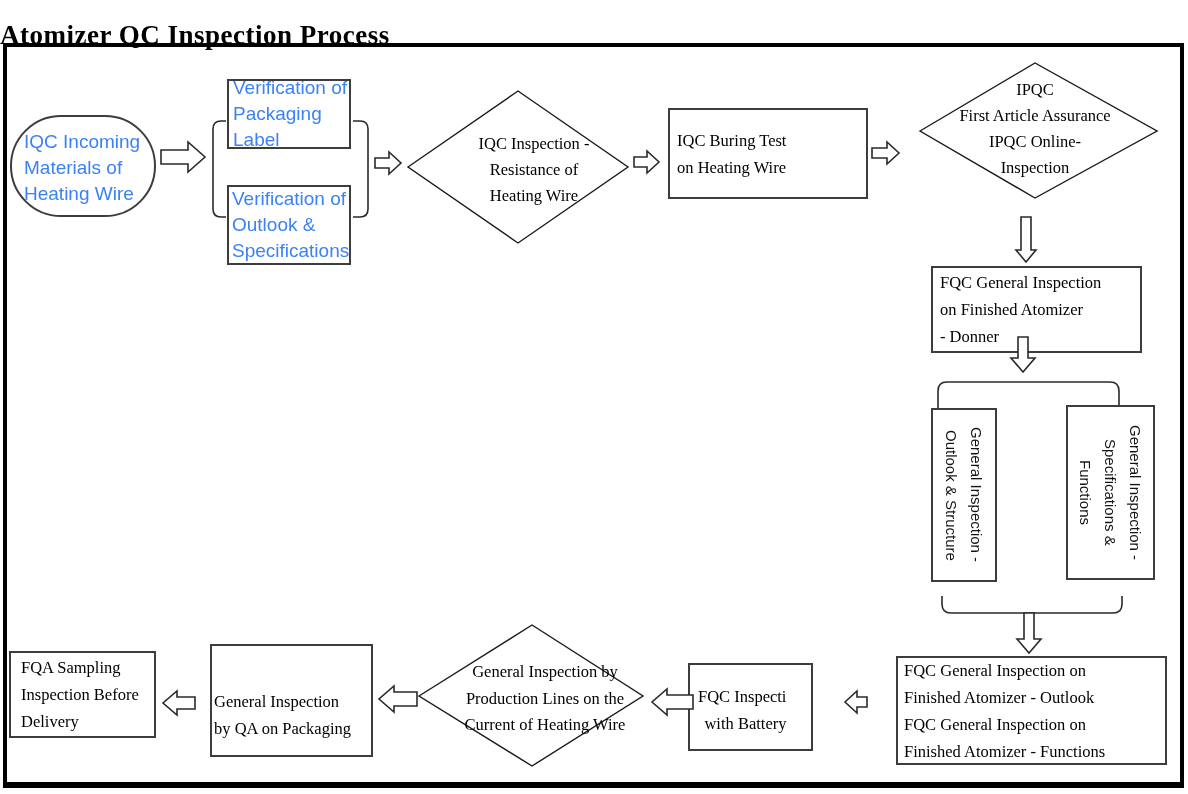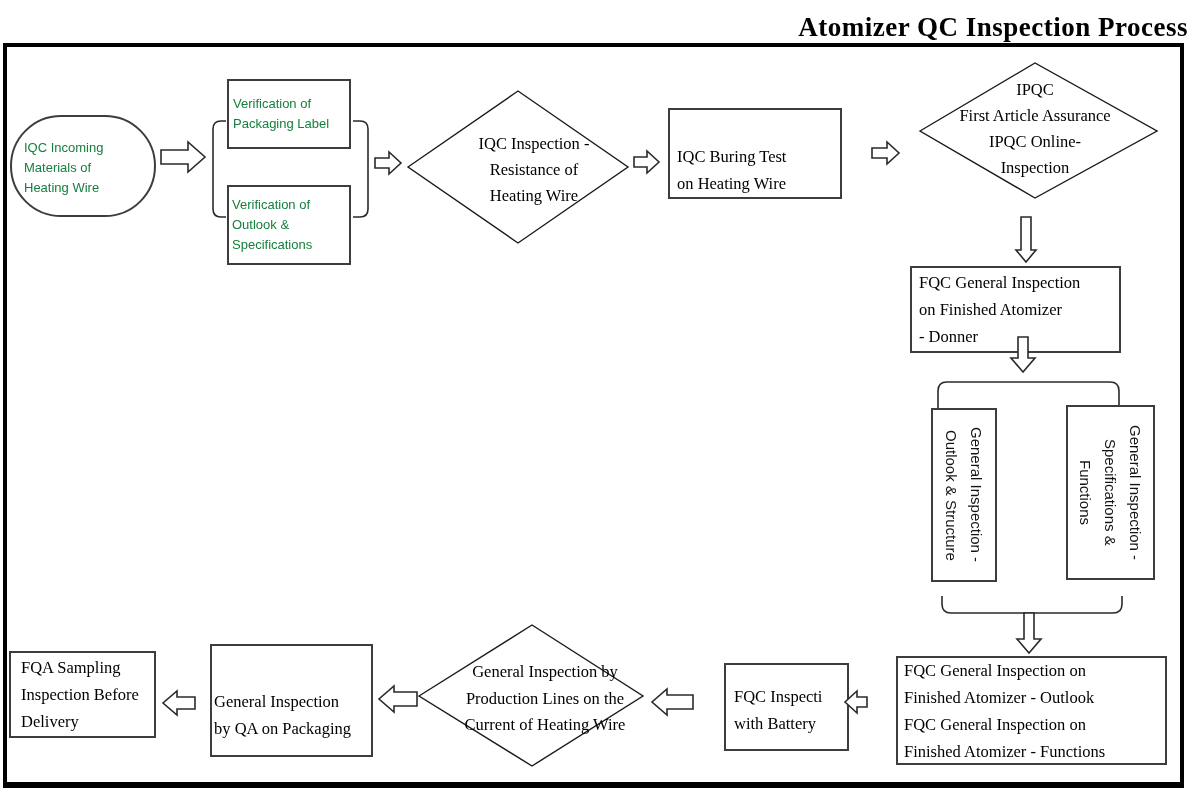--- a/index.html
+++ b/index.html
@@ -1,43 +1,43 @@
 <!DOCTYPE html>
 <html><head>
 <meta charset="utf-8">
 <style>
   html,body{margin:0;padding:0;background:#ffffff;}
   .page{position:relative;width:1188px;height:794px;background:#ffffff;overflow:hidden;}
-  .title{position:absolute;left:0;top:12px;width:100%;text-align:right;
+  .title{position:absolute;left:0;top:20px;width:100%;text-align:left;
          font-family:"Liberation Serif",serif;font-weight:bold;font-size:27px;
          letter-spacing:.5px;color:#000;}
   .frame{position:absolute;left:3px;top:43px;width:1181px;height:745px;
          border:4px solid #000;border-bottom-width:6px;box-sizing:border-box;}
   .layer{position:absolute;left:0;top:0;pointer-events:none;}
   .box{position:absolute;box-sizing:border-box;background:#fff;
        border:2px solid #3d3d3d;display:flex;align-items:center;}
   .txt{white-space:pre-line;}
   .serif{font-family:"Liberation Serif",serif;font-size:16.5px;line-height:27px;color:#000;}
-  .sans{font-family:"Liberation Sans",sans-serif;font-size:13px;line-height:20px;color:#15803d;}
+  .sans{font-family:"Liberation Sans",sans-serif;font-size:19px;line-height:26px;color:#3b82f6;}
   .dlabel{position:absolute;white-space:pre-line;
           font-family:"Liberation Serif",serif;font-size:16.5px;line-height:26px;color:#000;text-align:center;}
   .stadium{left:10px;top:115px;width:146px;height:102px;border-radius:51px;
            border-width:2px;padding:4px 0 0 12px;}
   .vbox{justify-content:center;}
   .vtxt{writing-mode:vertical-rl;text-orientation:mixed;white-space:pre-line;text-align:center;
         font-family:"Liberation Sans",sans-serif;font-size:15px;line-height:25px;color:#141414;}
   
   #bx-v1{left:227px;top:79px;width:124px;height:70px;padding-left:4px;}
   #bx-v2{left:227px;top:185px;width:124px;height:80px;padding-left:3px;}
-  #bx-buring{left:668px;top:108px;width:174px;height:91px;padding-left:7px;align-items:flex-end;}
-  #bx-donner{left:910px;top:266px;width:211px;height:87px;padding-left:7px;}
+  #bx-buring{left:668px;top:108px;width:200px;height:91px;padding-left:7px;}
+  #bx-donner{left:931px;top:266px;width:211px;height:87px;padding-left:7px;}
   #bx-gio{left:931px;top:408px;width:66px;height:174px;}
   #bx-gis{left:1066px;top:405px;width:89px;height:175px;}
   #bx-fqc4{left:872px;top:656px;width:271px;height:109px;padding-left:6px;margin-left:24px;}
-  #bx-batt{left:724px;top:663px;width:125px;height:88px;padding-left:8px;padding-top:6px;}
+  #bx-batt{left:688px;top:663px;width:125px;height:88px;padding-left:8px;padding-top:6px;text-align:right;}
   #bx-qa{left:210px;top:644px;width:163px;height:113px;padding-left:2px;padding-top:29px;}
   #bx-fqa{left:9px;top:651px;width:147px;height:87px;padding-left:10px;}
   
   #dl-1{left:448px;top:131px;width:172px;}
   #dl-2{left:923px;top:77px;width:224px;text-align:center;}
   #dl-3{left:439px;top:659px;width:212px;line-height:26.5px;}
 </style>
 </head>
 <body>
 

